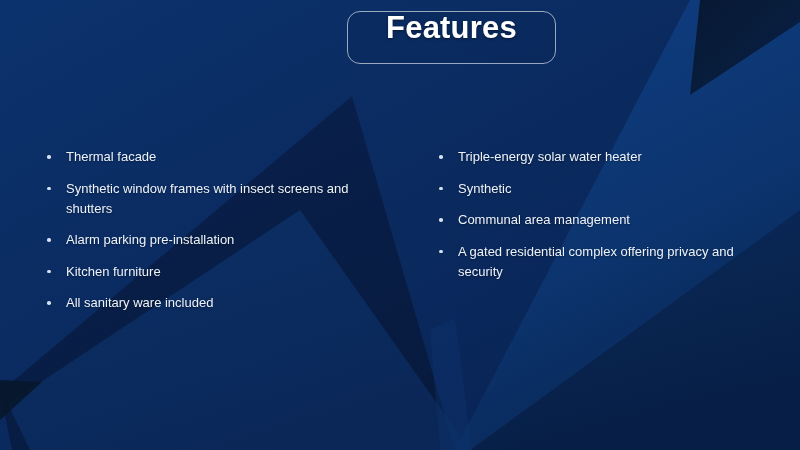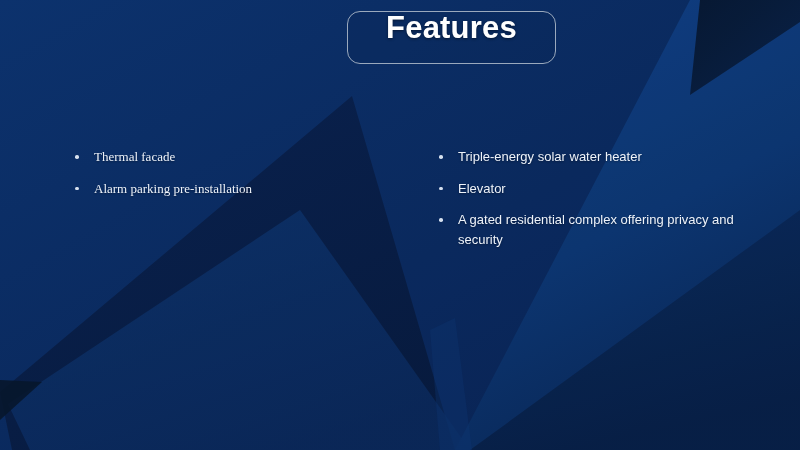--- a/index.html
+++ b/index.html
@@ -52,21 +52,21 @@
     line-height: 1;
     text-shadow: 0 1px 3px rgba(0, 0, 0, 0.45);
     white-space: nowrap;
   }
 
   
   .column {
     position: absolute;
     top: 147px;
   }
-  #col-left  { left: 72px;  width: 330px; font-family: Liberation Serif, serif; }
+  #col-left  { left: 44px;  width: 330px; }
   #col-right { left: 436px; width: 335px; }
 
   ul.feature-list {
     list-style: none;
     margin: 0;
     padding: 0;
   }
   ul.feature-list li {
     position: relative;
     padding-left: 22px;
@@ -149,34 +149,50 @@
   </div>
 
   <div class="column" id="col-left">
     <ul class="feature-list">
       <li>
         <span class="bullet-dot"></span>
         <span class="li-text">Thermal facade</span>
       </li>
       <li>
         <span class="bullet-dot"></span>
+        <span class="li-text">Synthetic window frames with insect screens and shutters</span>
+      </li>
+      <li>
+        <span class="bullet-dot"></span>
         <span class="li-text">Alarm parking pre-installation</span>
+      </li>
+      <li>
+        <span class="bullet-dot"></span>
+        <span class="li-text">Kitchen furniture</span>
+      </li>
+      <li>
+        <span class="bullet-dot"></span>
+        <span class="li-text">All sanitary ware included</span>
       </li>
     </ul>
   </div>
 
   <div class="column" id="col-right">
     <ul class="feature-list">
       <li>
         <span class="bullet-dot"></span>
         <span class="li-text">Triple-energy solar water heater</span>
       </li>
       <li>
         <span class="bullet-dot"></span>
-        <span class="li-text">Elevator</span>
+        <span class="li-text">Synthetic</span>
+      </li>
+      <li>
+        <span class="bullet-dot"></span>
+        <span class="li-text">Communal area management</span>
       </li>
       <li>
         <span class="bullet-dot"></span>
         <span class="li-text">A gated residential complex offering privacy and security</span>
       </li>
     </ul>
   </div>
 
 </div>
 

